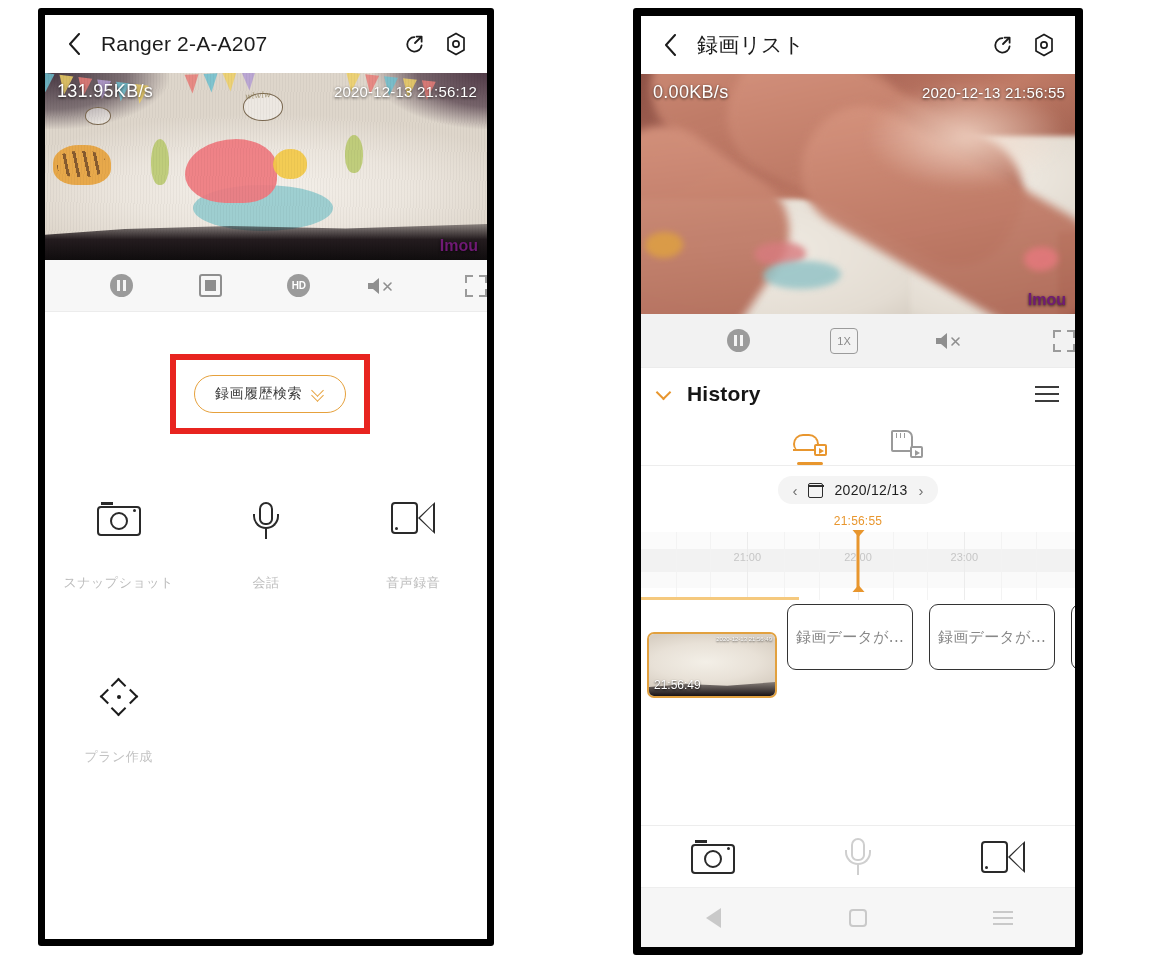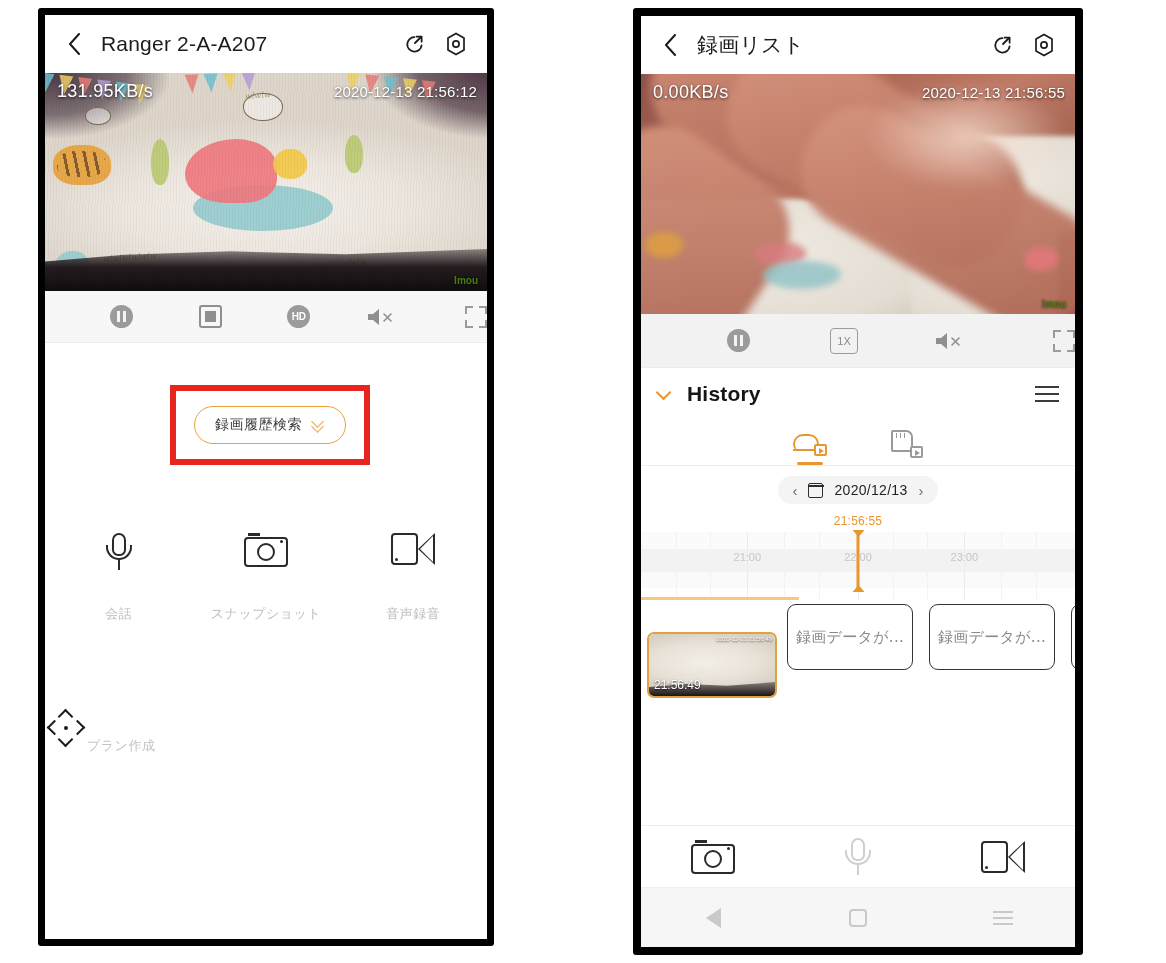--- a/index.html
+++ b/index.html
@@ -60,38 +60,38 @@
     cursor: pointer;
   }
   .ja { font-family: "DejaVu Sans", "Liberation Sans", sans-serif; }
 
   
   .video {
     position: relative;
     width: 100%;
     overflow: hidden;
   }
-  #video-left  { height: 218px; }
+  #video-left  { height: 187px; }
   #video-right { height: 240px; }
 
   .video .ovl-rate {
     position: absolute; left: 12px; top: 8px;
     color: #fff; font-size: 18px;
     text-shadow: 0 1px 3px rgba(0,0,0,.75);
     letter-spacing: .3px;
   }
   .video .ovl-time {
     position: absolute; right: 10px; top: 10px;
     color: #fff; font-size: 15px;
     text-shadow: 0 1px 3px rgba(0,0,0,.75);
     letter-spacing: .2px;
   }
   .video .ovl-brand {
     position: absolute; right: 9px; bottom: 5px;
-    color: #4d7c0f; font-size: 10px; font-weight: 700;
+    color: #701a75; font-size: 16px; font-weight: 700;
     text-shadow: 0 1px 3px rgba(0,0,0,.8);
   }
 
   
   .scene-fabric {
     position: absolute; inset: 0;
     background:
       radial-gradient(ellipse 60% 40% at 50% 62%, #f4f0ea 0%, #ece6de 55%, #ded6cb 100%),
       linear-gradient(180deg,#efeae3 0%, #e6dfd5 100%);
   }
@@ -323,21 +323,21 @@
     position:absolute; right:2px; top:3px; width:0; height:0;
     border-top:13px solid transparent; border-bottom:13px solid transparent;
     border-right:13px solid #fff;
   }
   .icon-vid .dot {
     position:absolute; left:4px; bottom:4px; width:3px; height:3px;
     background:#2a2a2a; border-radius:50%;
   }
 
   .plan-row { position:absolute; left:0; top:364px; width:33.33%; }
-  .plan-item { display:flex; flex-direction:row; cursor:pointer; }
+  .plan-item { display:flex; flex-direction:column; align-items:center; cursor:pointer; }
   .icon-ptz { width:42px; height:42px; position:relative; }
   .icon-ptz .cdot {
     position:absolute; left:19px; top:19px; width:4px; height:4px;
     background:#1c1c1c; border-radius:50%;
   }
   .icon-ptz b {
     position:absolute; width:11px; height:11px; display:block;
     border-top:2px solid #1c1c1c; border-right:2px solid #1c1c1c;
   }
   .icon-ptz .up    { left:15px; top:4px;  transform: rotate(-45deg); }
@@ -621,35 +621,35 @@
           <span class="lbl ja">録画履歴検索</span>
           <span class="dbl-chev">
               <i></i>
               <i></i>
             </span>
         </div>
       </div>
 
       <div class="action-row" style="top:190px;">
         <div class="act-item">
-          <div class="icon-mic">
-            <div class="cap"></div>
-              <div class="arc"></div>
-              <div class="stem"></div>
-          </div>
-          <div class="act-label ja" style="margin-top:34px;">会話</div>
-        </div>
-        <div class="act-item">
           <div class="icon-camera">
             <div class="top"></div>
               <div class="body"></div>
               <div class="lens"></div>
               <div class="dot"></div>
           </div>
           <div class="act-label ja">スナップショット</div>
+        </div>
+        <div class="act-item">
+          <div class="icon-mic">
+            <div class="cap"></div>
+              <div class="arc"></div>
+              <div class="stem"></div>
+          </div>
+          <div class="act-label ja" style="margin-top:34px;">会話</div>
         </div>
         <div class="act-item">
           <div class="icon-vid">
             <div class="box"></div>
               <div class="wedge"></div>
               <div class="wedge2"></div>
               <div class="dot"></div>
           </div>
           <div class="act-label ja" style="margin-top:40px;">音声録音</div>
         </div>

